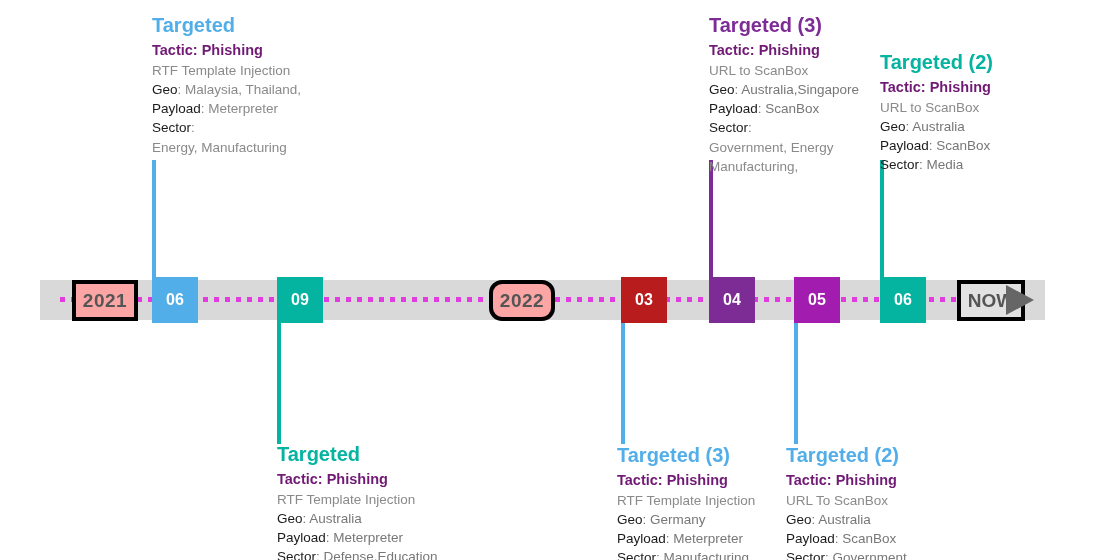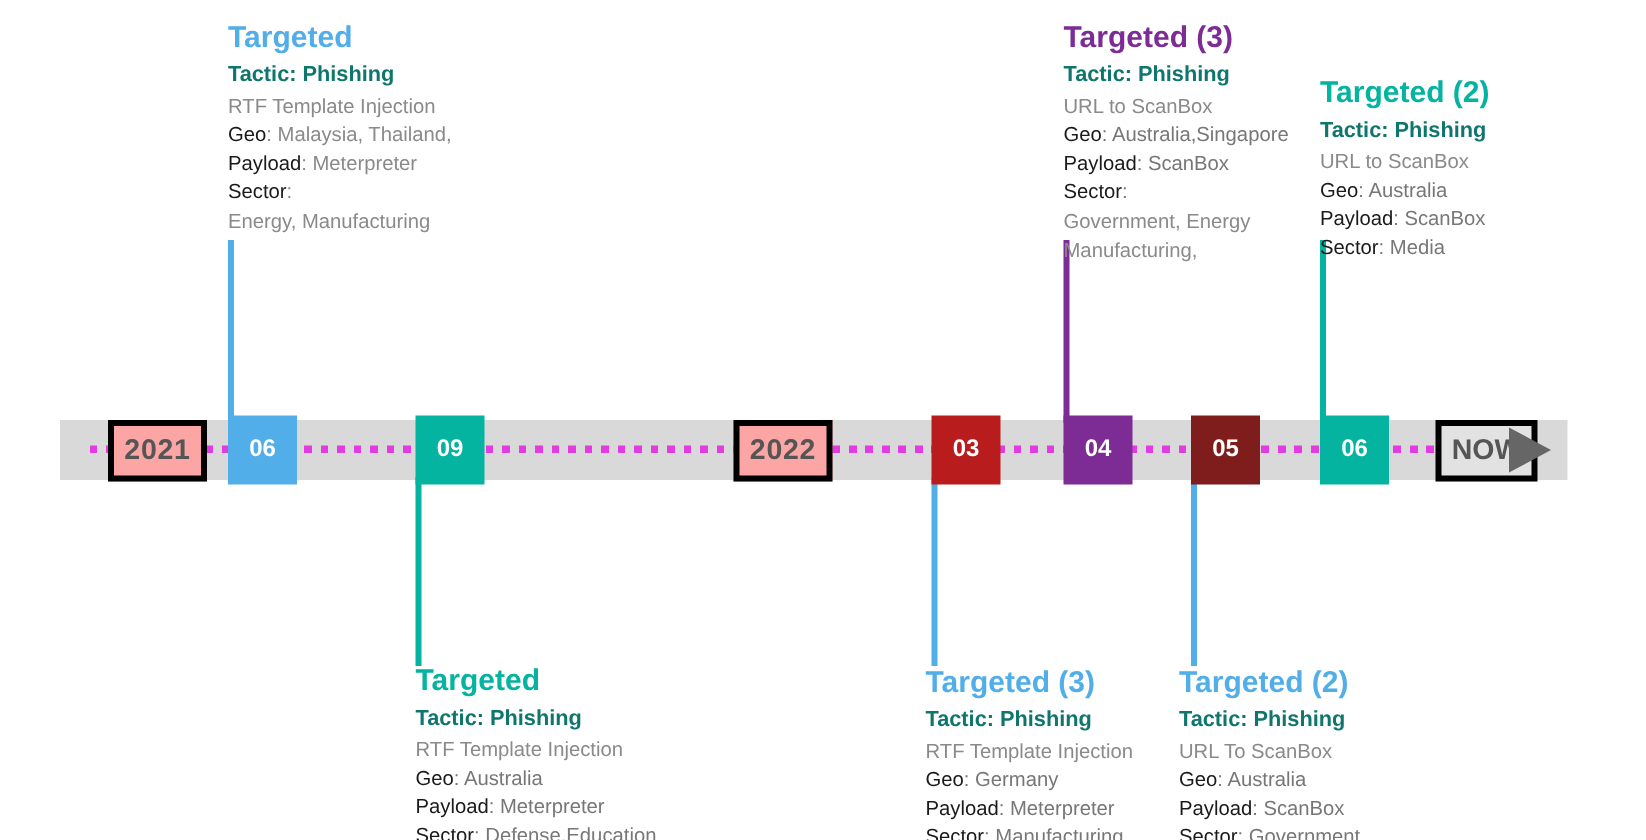--- a/index.html
+++ b/index.html
@@ -121,21 +121,21 @@
     z-index: 7;
   }
   .card .headline {
     font-weight: bold;
     font-size: 20px;
     margin-bottom: 1px;
     white-space: nowrap;
   }
   .card .tactic {
     font-weight: bold;
-    color: #0f766e;
+    color: #701a75;
     font-size: 14.5px;
     white-space: nowrap;
   }
   .card .sub {
     color: #8a8a8a;
     white-space: nowrap;
   }
   .card .row {
     white-space: nowrap;
   }
@@ -186,41 +186,41 @@
   <div class="stem" style="left:152px; top:160px; height:122px; background:#52AEE8;"></div>
   <div class="stem" style="left:709px; top:160px; height:122px; background:#7D2C96;"></div>
   <div class="stem" style="left:880px; top:160px; height:122px; background:#04B3A0;"></div>
 
   <div class="track"></div>
   <div class="dotline"></div>
 
   <div class="yearbox" style="left:72px; width:66px;">
     <span>2021</span>
   </div>
-  <div class="yearbox" style="left:489px; width:66px;">
+  <div class="yearbox" style="left:489px; width:66px;border-radius:13px;">
     <span>2022</span>
   </div>
   <div class="nowbox" style="left:937px; width:68px;margin-left:20px;">
     <span>NOW</span>
   </div>
   <div class="arrow-now"></div>
 
   <div class="month" style="left:152px; background:#52AEE8;">
     <span>06</span>
   </div>
   <div class="month" style="left:277px; background:#04B3A0;">
     <span>09</span>
   </div>
   <div class="month" style="left:621px; background:#b91c1c;">
     <span>03</span>
   </div>
   <div class="month" style="left:709px; background:#7D2C96;">
     <span>04</span>
   </div>
-  <div class="month" style="left:794px; background:#7f1d1d;">
+  <div class="month" style="left:794px; background:#a21caf;">
     <span>05</span>
   </div>
   <div class="month" style="left:880px; background:#04B3A0;">
     <span>06</span>
   </div>
 
   <div class="stem" style="left:277px; top:318px; height:126px; background:#04B3A0;"></div>
   <div class="stem" style="left:621px; top:318px; height:126px; background:#52AEE8;"></div>
   <div class="stem" style="left:794px; top:318px; height:126px; background:#52AEE8;"></div>
 

